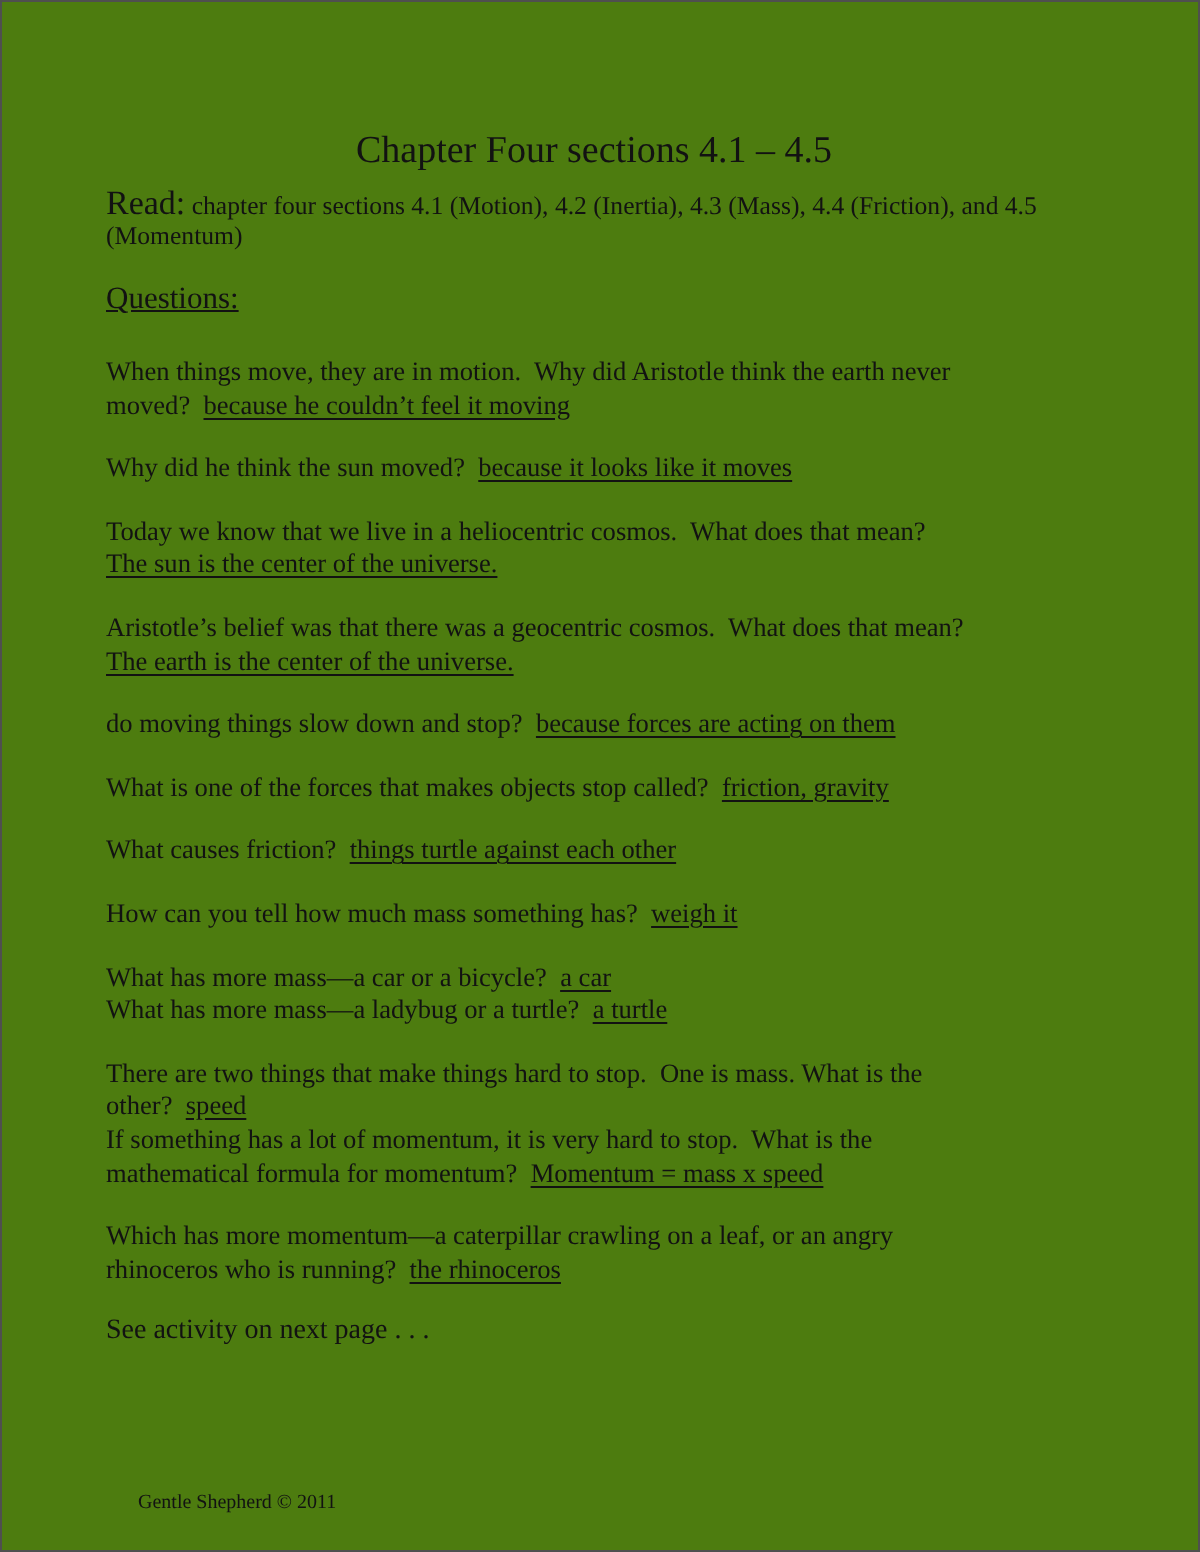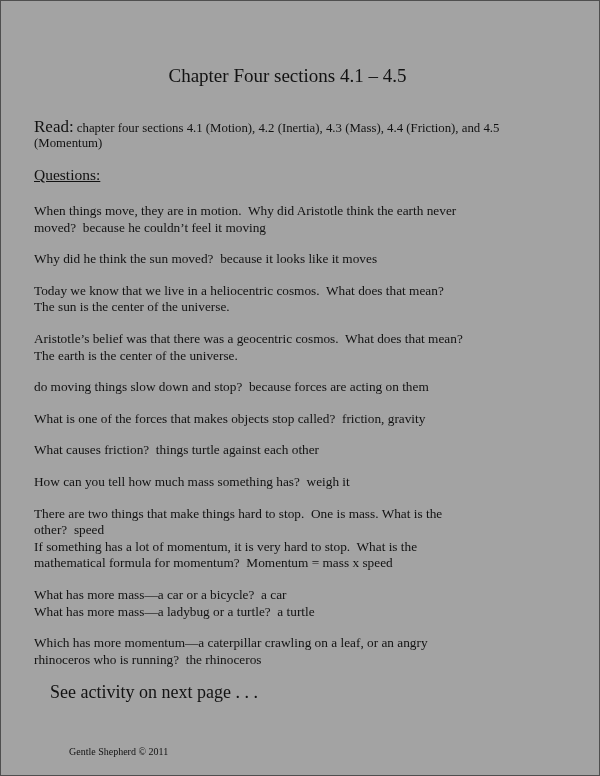--- a/index.html
+++ b/index.html
@@ -2,57 +2,57 @@
 <html><head>
 <meta charset="utf-8">
 <style>
   html, body { margin: 0; padding: 0; background: #fff; }
   .page {
     position: relative;
     width: 600px;
     height: 776px;
     box-sizing: border-box;
     border: 1px solid #4f4f4f;
-    background: #a3a3a3;
+    background: #4d7c0f;
     color: #121212;
     font-family: "Liberation Serif", "DejaVu Serif", serif;
-    padding: 64px 58px 0 33px;
+    padding: 64px 58px 0 52px;
     overflow: hidden;
   }
   h1.title {
     margin: 0;
     font-weight: normal;
     font-size: 19px;
     line-height: 22px;
     text-align: center;
   }
   p.read {
-    margin: 33px 0 0 0;
+    margin: 8px 0 0 0;
     font-size: 12.8px;
     line-height: 14.5px;
   }
   .read-label { font-size: 17px; }
   h2.questions-heading {
     margin: 16px 0 0 0;
     font-weight: normal;
     font-size: 15.5px;
     line-height: 18px;
     text-decoration: underline;
   }
   .questions-list { margin-top: 19px; }
   p.q {
     margin: 0 0 15px 0;
     font-size: 13.3px;
     line-height: 16.6px;
   }
   .line { display: block; white-space: pre-wrap; }
-  .answer { text-underline-offset: 2px; }
+  .answer { text-decoration: underline; text-underline-offset: 2px; }
   p.closing {
-    margin: 16px;
-    font-size: 18px;
+    margin: 0;
+    font-size: 14px;
     line-height: 16.6px;
     font-family: Liberation Serif, serif;
   }
   .footer {
     position: absolute;
     left: 68px;
     bottom: 17px;
     font-size: 10px;
     line-height: 12px;
   }
@@ -92,28 +92,28 @@
       <p class="q">
         <span class="line"><span>What is one of the forces that makes objects stop called?  </span><span class="answer">friction, gravity</span></span>
       </p>
       <p class="q">
         <span class="line"><span>What causes friction?  </span><span class="answer">things turtle against each other</span></span>
       </p>
       <p class="q">
         <span class="line"><span>How can you tell how much mass something has?  </span><span class="answer">weigh it</span></span>
       </p>
       <p class="q">
+        <span class="line"><span>What has more mass—a car or a bicycle?  </span><span class="answer">a car</span></span>
+        <span class="line"><span>What has more mass—a ladybug or a turtle?  </span><span class="answer">a turtle</span></span>
+      </p>
+      <p class="q">
         <span class="line"><span>There are two things that make things hard to stop.  One is mass. What is the</span></span>
         <span class="line"><span>other?  </span><span class="answer">speed</span></span>
         <span class="line"><span>If something has a lot of momentum, it is very hard to stop.  What is the</span></span>
         <span class="line"><span>mathematical formula for momentum?  </span><span class="answer">Momentum = mass x speed</span></span>
-      </p>
-      <p class="q">
-        <span class="line"><span>What has more mass—a car or a bicycle?  </span><span class="answer">a car</span></span>
-        <span class="line"><span>What has more mass—a ladybug or a turtle?  </span><span class="answer">a turtle</span></span>
       </p>
       <p class="q">
         <span class="line"><span>Which has more momentum—a caterpillar crawling on a leaf, or an angry</span></span>
         <span class="line"><span>rhinoceros who is running?  </span><span class="answer">the rhinoceros</span></span>
       </p>
     </div>
 
   <p class="closing">See activity on next page . . .</p>
 
   <div class="footer">Gentle Shepherd © 2011</div>

